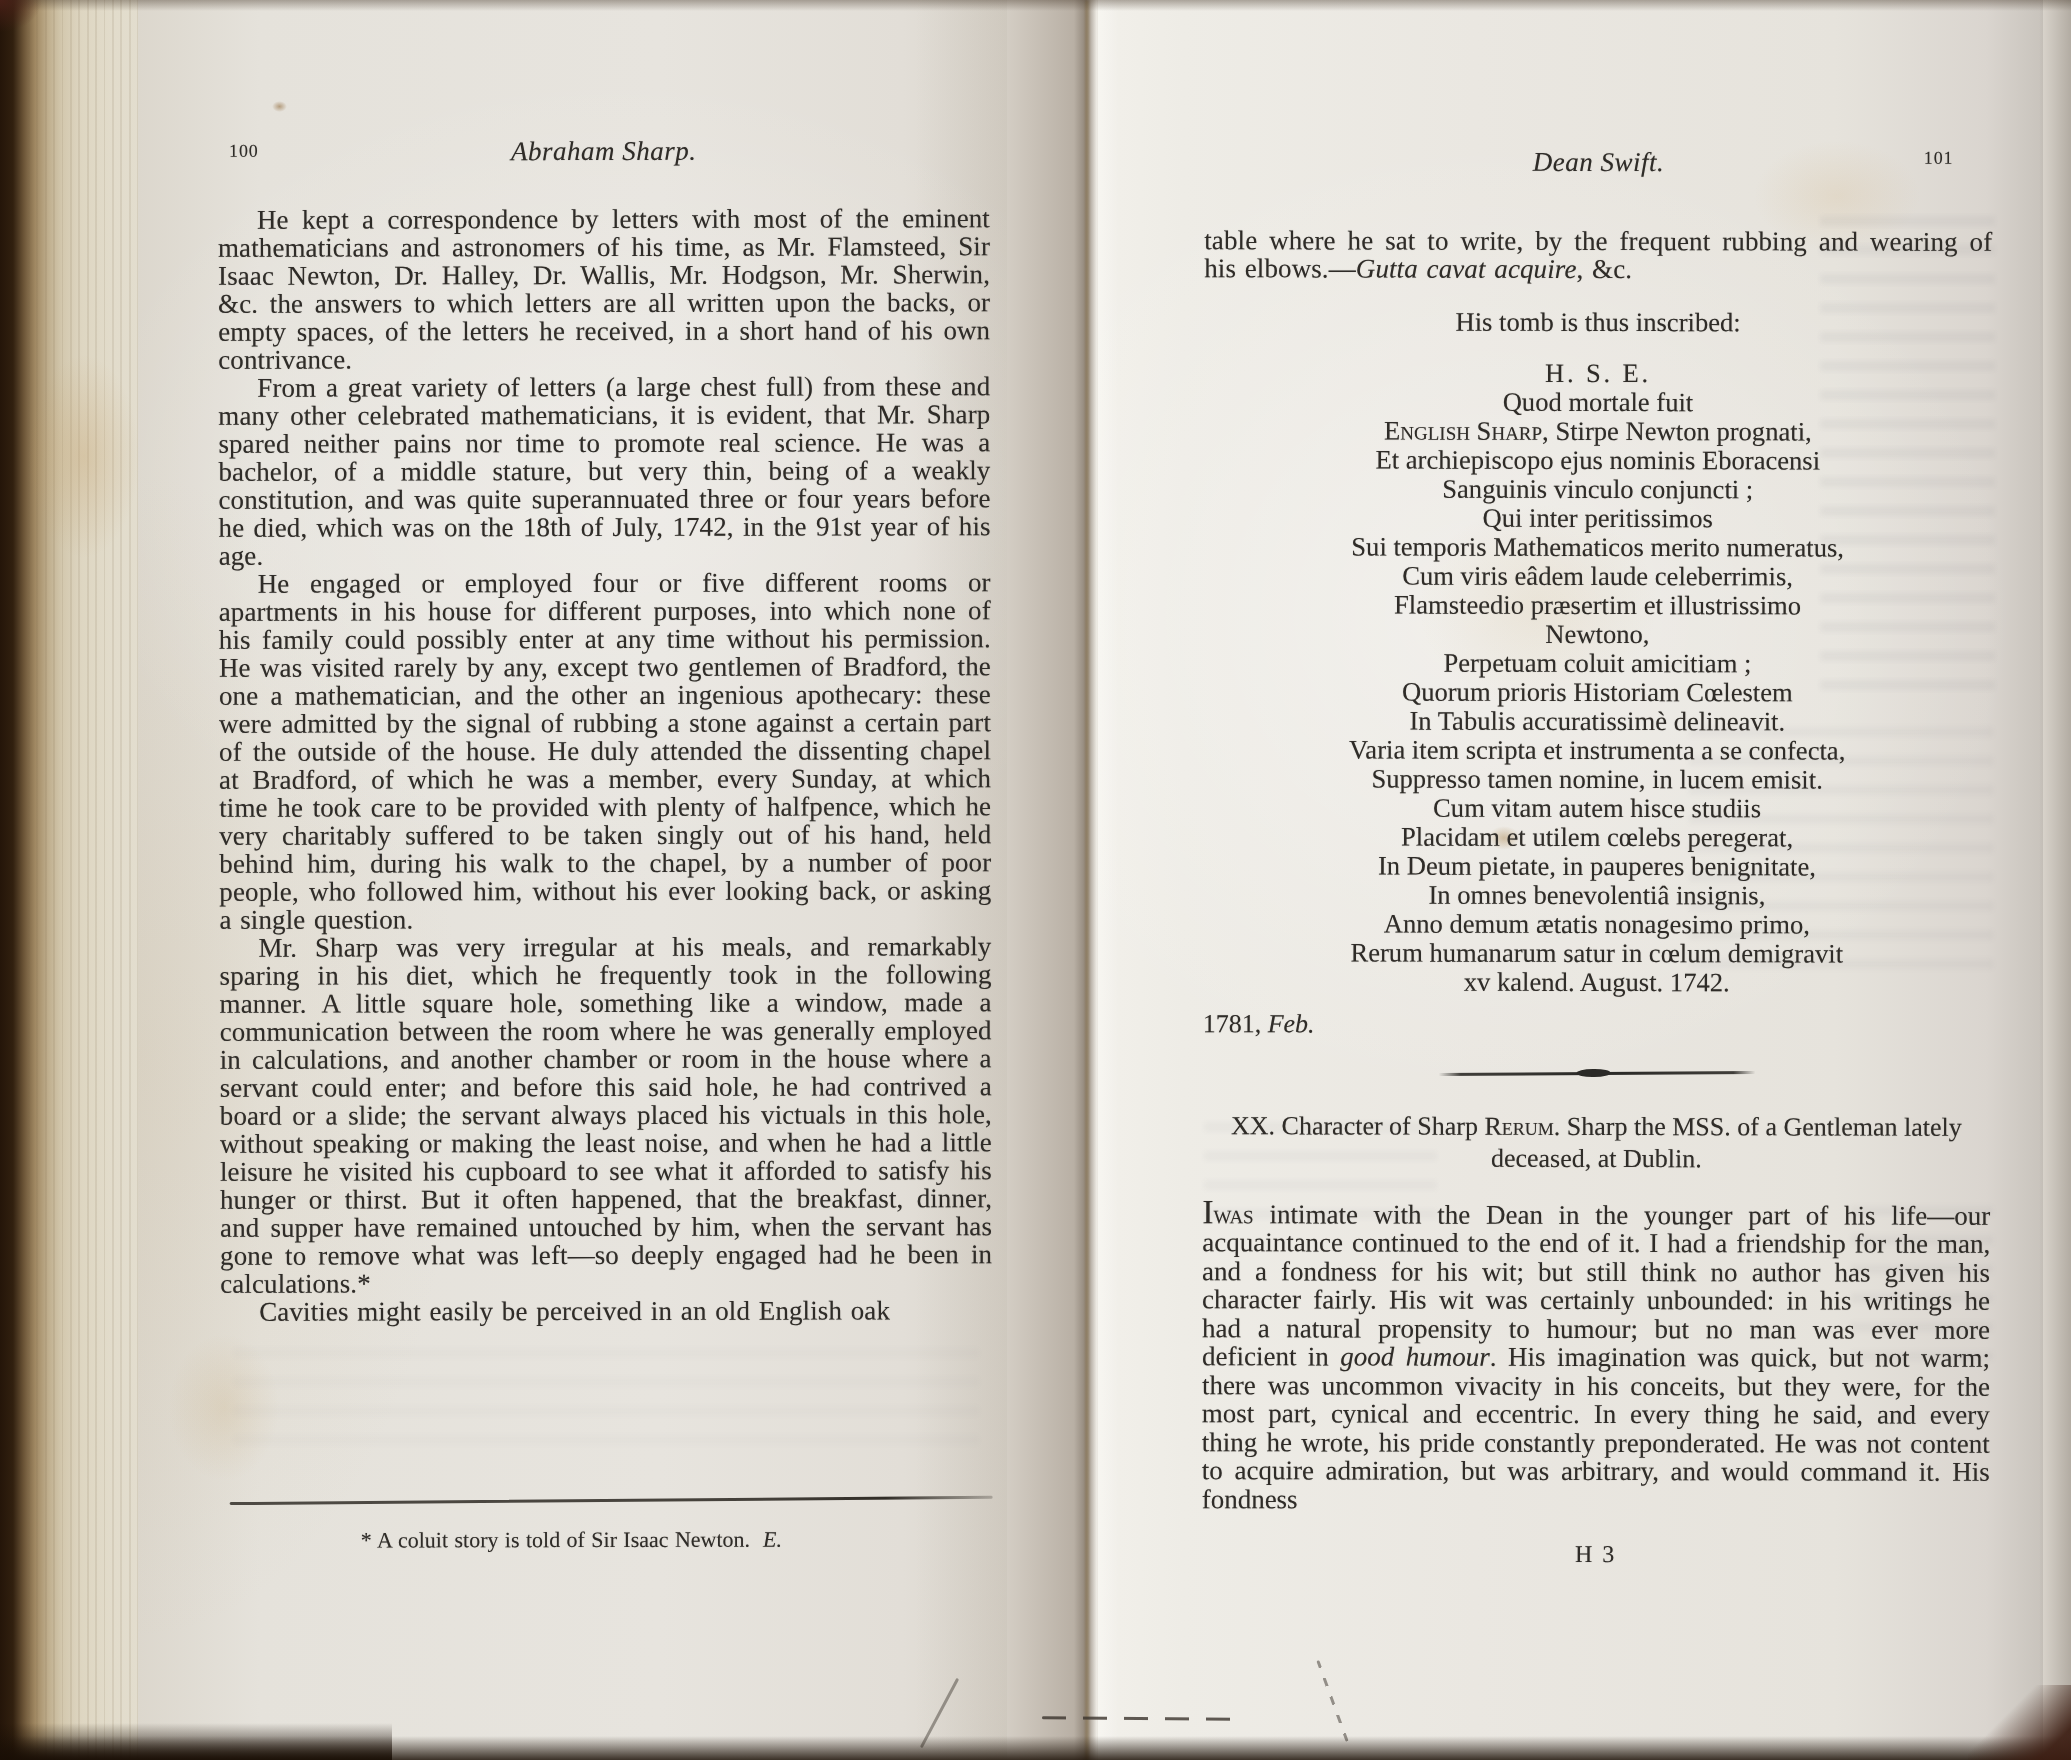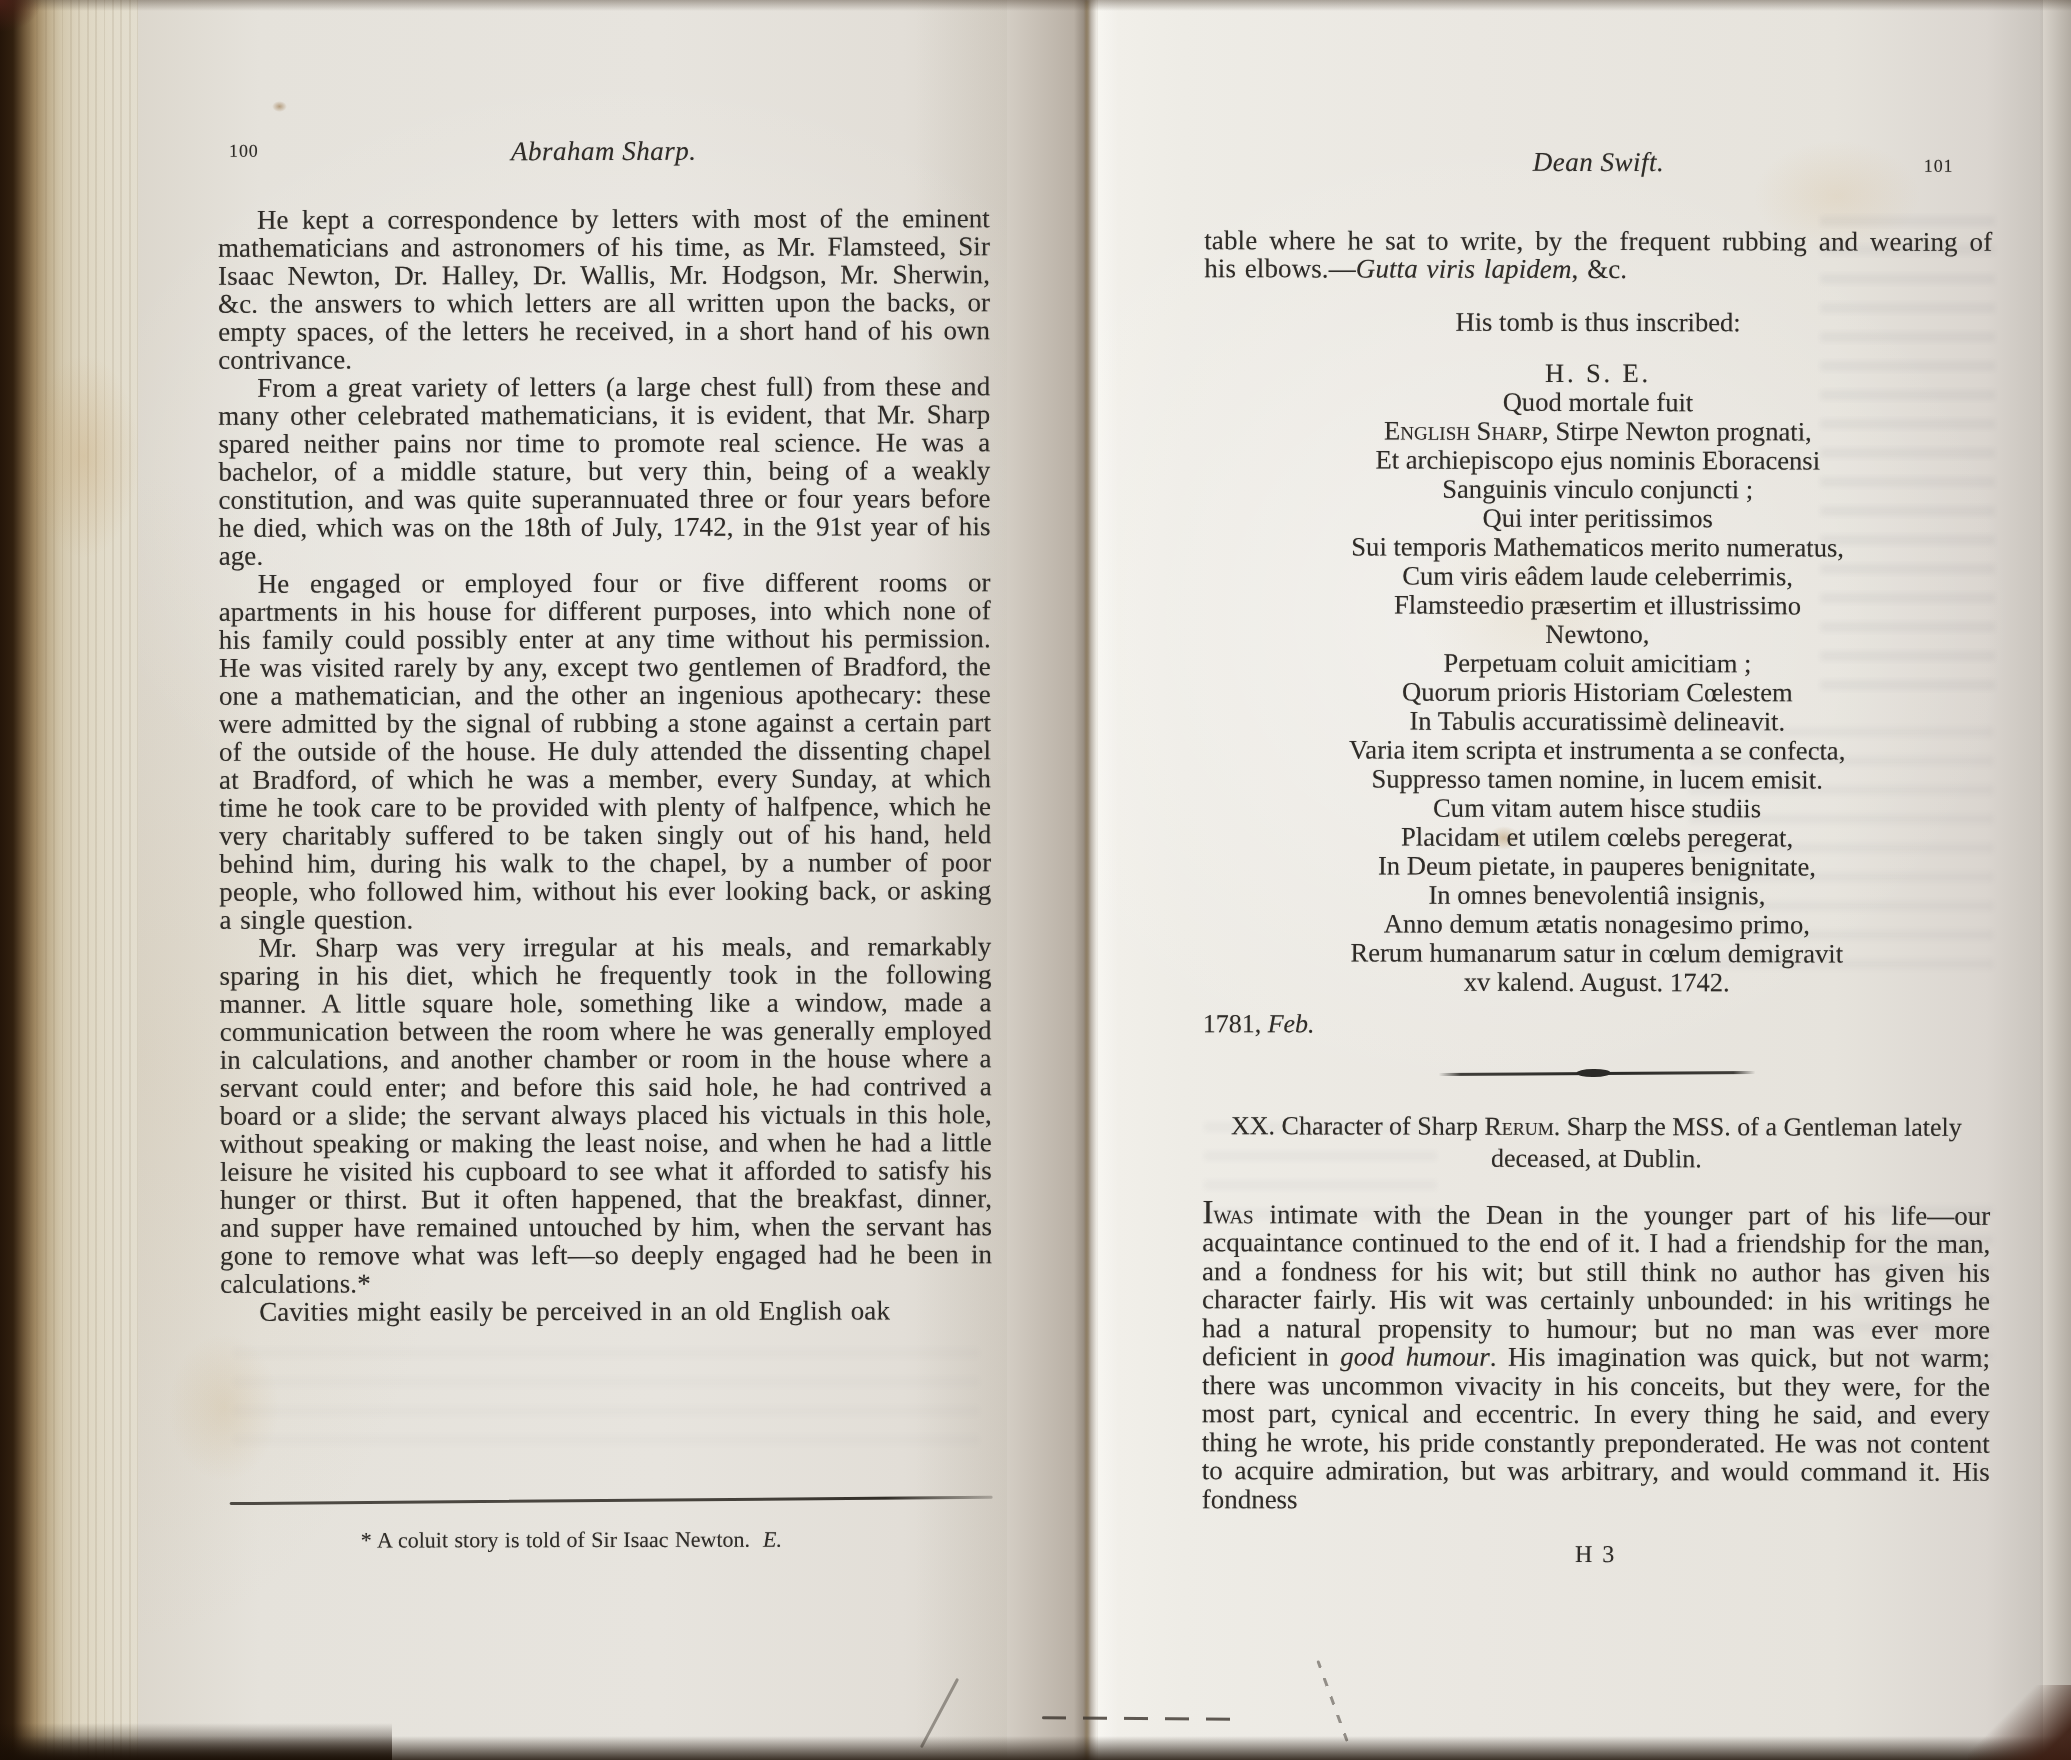--- a/index.html
+++ b/index.html
@@ -82,21 +82,21 @@
     transform:rotate(28deg); border-radius:1.9px; }
   .mark.m3 { left:1331px; top:1658px; width:2.8px; height:86px; opacity:.5; border-radius:1.9px;
     background:repeating-linear-gradient(0deg,#3a332c 0 8.4px, rgba(0,0,0,0) 8.4px 19.6px);
     transform:rotate(-20deg); }
   
   .ink { color:#2f2c28; text-shadow:0 0 0.9px rgba(47,44,40,.4); }
   .lp-text { position:absolute; left:219px; top:136px; width:772px; transform:rotate(-.12deg); }
   .rp-text { position:absolute; left:1203px; top:147px; width:788px; transform:rotate(.12deg); }
   .head-row { position:relative; height:39px; }
   .folio { position:absolute; top:3.7px; font-size:18px; letter-spacing:0.9px; }
-  .folio.left { left:11.2px; } .folio.right { right:39px; top:0;margin-top:8px; }
+  .folio.left { left:11.2px; } .folio.right { right:39px; top:0; }
   .running-title { text-align:center; font-style:italic; font-size:27px; letter-spacing:0.5px; }
   .lp-body { margin-top:30px; }
   .para { margin:0; font-size:27px; line-height:28px; text-align:justify;
     text-indent:39px; word-spacing:1.9px; letter-spacing:0.1px; }
   .para.cont { text-indent:0; }
   .fn-rule { position:absolute; left:9.3px; top:1363px; width:763px; height:2.8px; border-radius:1.9px;
     background:linear-gradient(90deg, rgba(40,36,30,.8) 0 8%, rgba(40,36,30,.85) 70%,
       rgba(40,36,30,.95) 86%, rgba(40,36,30,.25) 100%);
     transform:rotate(-.35deg); }
   .fn-text { position:absolute; left:140px; top:1391px; font-size:22px; word-spacing:0.9px; }
@@ -165,21 +165,21 @@
       </div>
     </div>
   </div>
 
   <div class="rp-text ink">
     <div class="head-row">
       <div class="running-title">Dean Swift.</div>
       <span class="folio right">101</span>
     </div>
 
-    <p class="para cont rp-para1"><span>table where he sat to write, by the frequent rubbing and wearing of his elbows.—</span><span class="it">Gutta viris lapidem</span><span>, &amp;c.</span></p>
+    <p class="para cont rp-para1"><span>table where he sat to write, by the frequent rubbing and wearing of his elbows.—</span><span class="it">Gutta cavat acquire</span><span>, &amp;c.</span></p>
 
     <div class="tomb-lead">His tomb is thus inscribed:</div>
 
     <div class="inscription">
       <div class="insc-line first">H. S. E.</div>
       <div class="insc-line">Quod mortale fuit</div>
       <div class="insc-line"><span class="sc">English Sharp</span><span>, Stirpe Newton prognati,</span></div>
       <div class="insc-line">Et archiepiscopo ejus nominis Eboracensi</div>
       <div class="insc-line">Sanguinis vinculo conjuncti ;</div>
       <div class="insc-line">Qui inter peritissimos</div>

